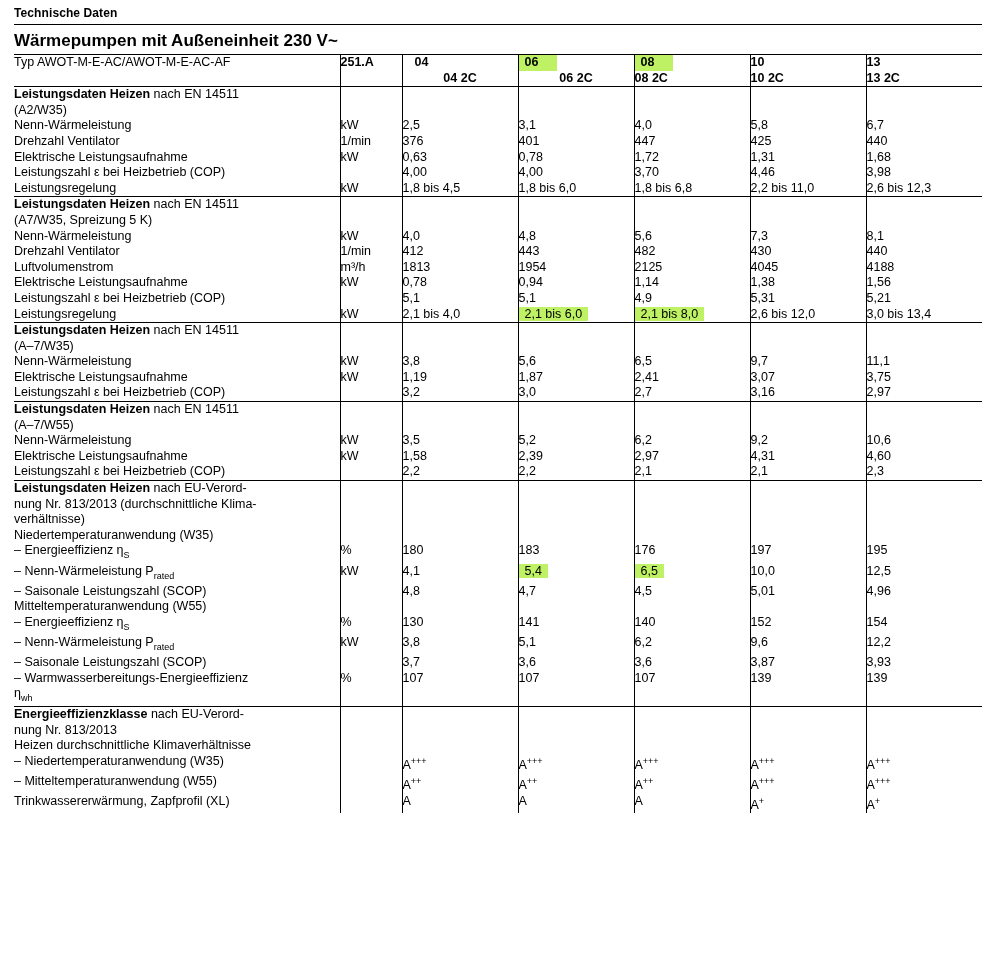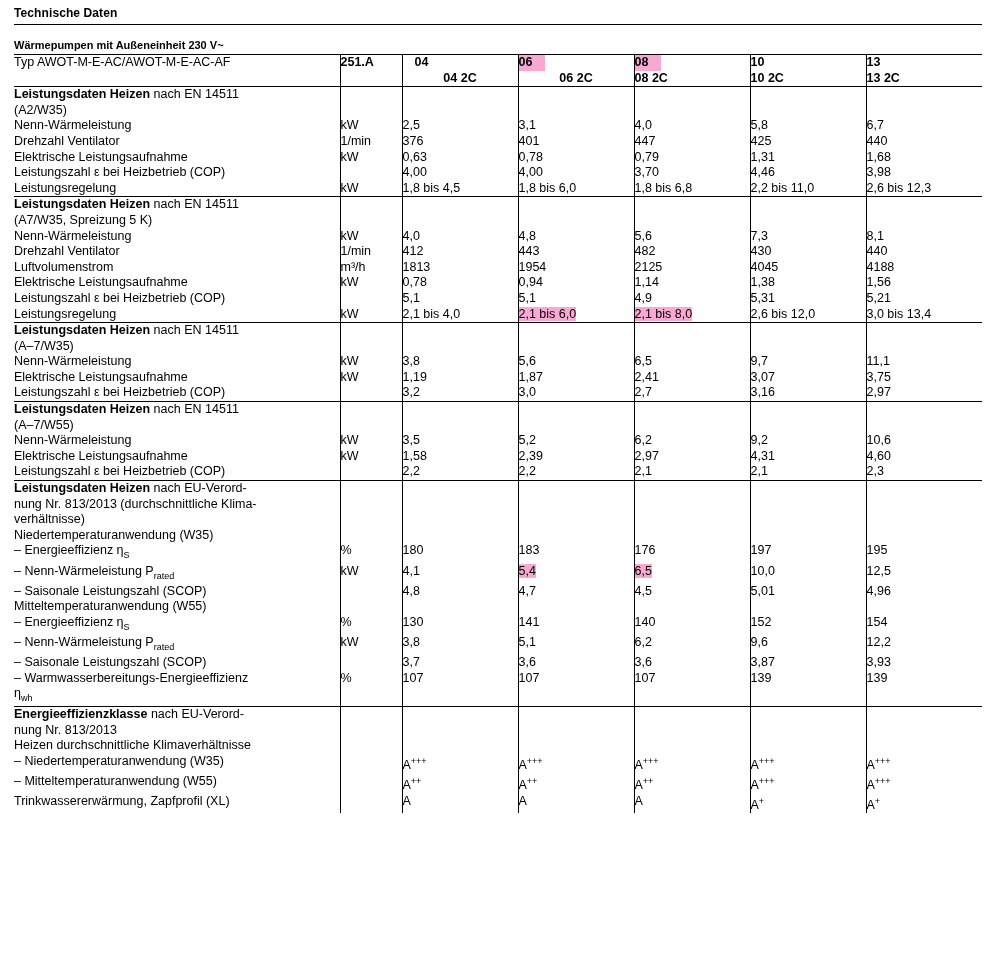--- a/index.html
+++ b/index.html
@@ -25,23 +25,23 @@
     font-size: 12px;
     font-weight: bold;
     margin: 6px 0 4px 14px;
     letter-spacing: 0.1px;
   }
   .title-rule {
     border-bottom: 1.6px solid #000;
     margin: 0 10px 0 14px;
   }
   .subtitle {
-    font-size: 11px;
+    font-size: 17px;
     font-weight: bold;
-    margin: 14px 0 3px 14px;
+    margin: 6px 0 3px 14px;
   }
   table.spec {
     border-collapse: collapse;
     width: 968px;
     margin-left: 14px;
     table-layout: fixed;
   }
   table.spec td, table.spec th {
     vertical-align: top;
     padding: 0;
@@ -58,22 +58,22 @@
   .cell-unit  { padding: 0 4px 0 4px; border-left: 1.4px solid #000; }
   .cell-data  { padding: 0 8px 0 4px; text-align: right; border-left: 1.4px solid #000; }
 
   tr.hdr-rule > td { border-top: 1.4px solid #000; }
   tr.section-top > td { border-top: 1.2px solid #000; }
 
   .hdr-row td { font-weight: bold; }
   .hdr-main { font-weight: bold; }
   .sec-head { font-weight: bold; }
   .hl-inline {
-    background: #f9a8d4;
-    padding: 0 0;
+    background: #bef264;
+    padding: 0 6px;
   }
   .sup {
     font-size: 9px;
     vertical-align: super;
   }
   .sub {
     font-size: 9px;
     vertical-align: sub;
   }
   .hdr-code {
@@ -144,21 +144,21 @@
           <td class="cell-data">401</td>
           <td class="cell-data">447</td>
           <td class="cell-data">425</td>
           <td class="cell-data">440</td>
         </tr>
         <tr>
           <td class="cell-label">Elektrische Leistungsaufnahme</td>
           <td class="cell-unit">kW</td>
           <td class="cell-data">0,63</td>
           <td class="cell-data">0,78</td>
-          <td class="cell-data">0,79</td>
+          <td class="cell-data">1,72</td>
           <td class="cell-data">1,31</td>
           <td class="cell-data">1,68</td>
         </tr>
         <tr>
           <td class="cell-label">Leistungszahl ε bei Heizbetrieb (COP)</td>
           <td class="cell-unit">&nbsp;</td>
           <td class="cell-data">4,00</td>
           <td class="cell-data">4,00</td>
           <td class="cell-data">3,70</td>
           <td class="cell-data">4,46</td>

